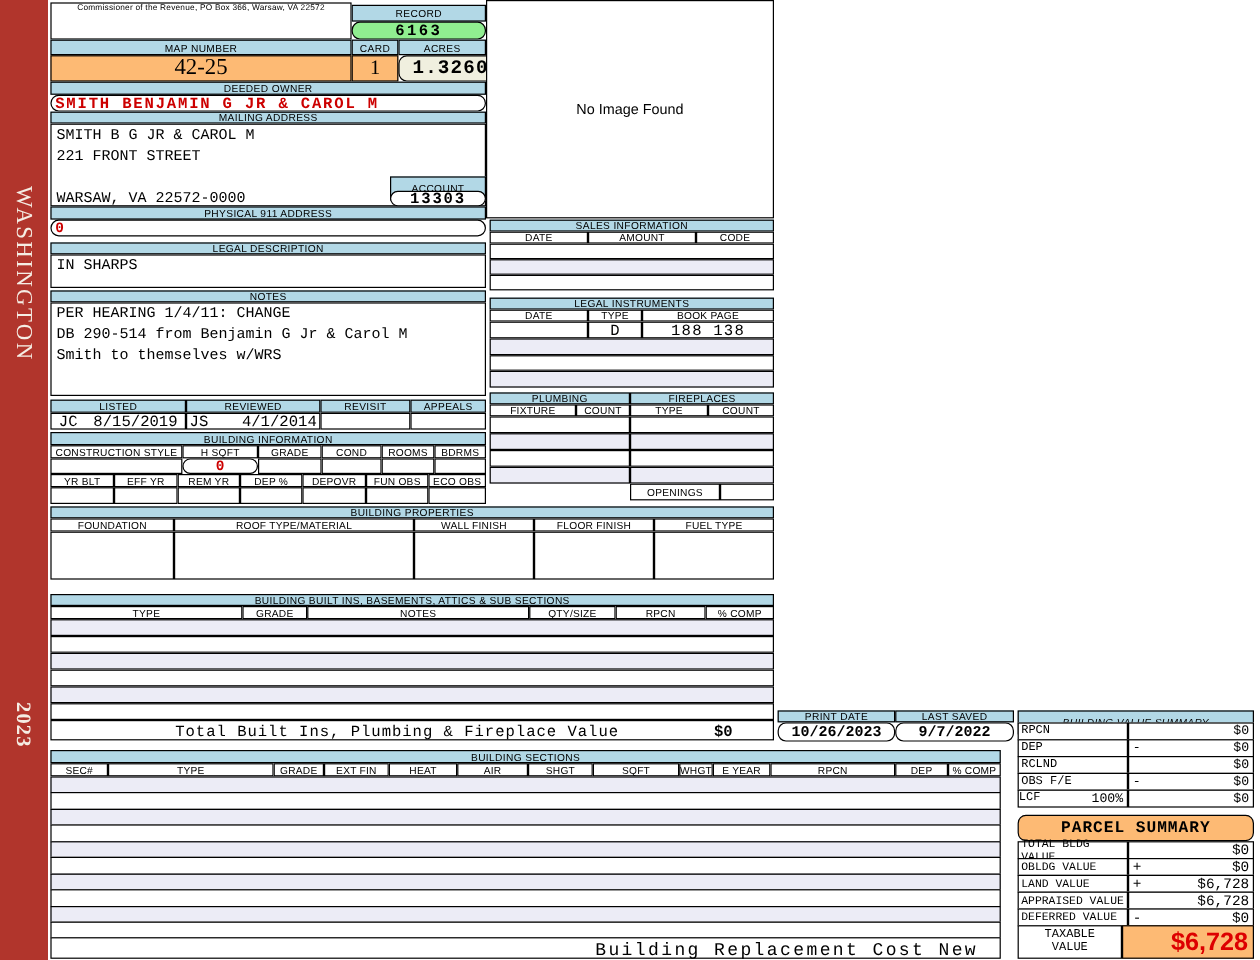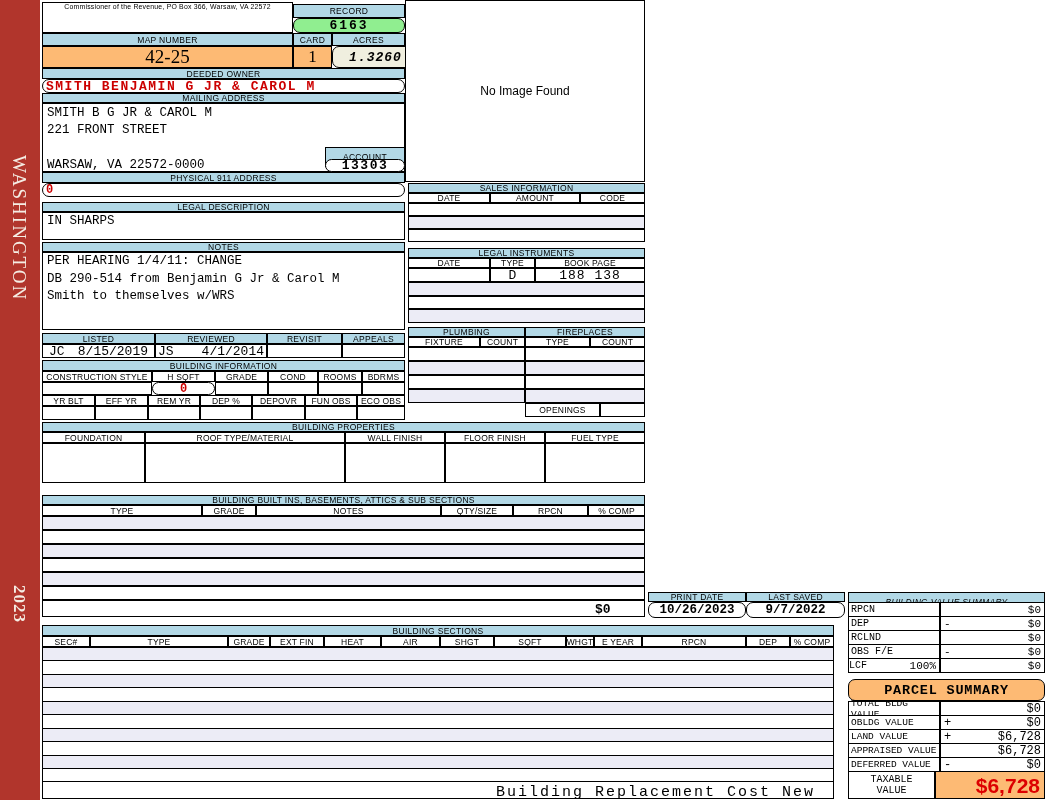--- a/index.html
+++ b/index.html
@@ -37,21 +37,21 @@
     <div style="font-size:6.9px;text-align:center;letter-spacing:.2px;">Commissioner of the Revenue, PO Box 366, Warsaw, VA 22572</div>
   </div>
   <div class="abs bar" style="left:293px;top:4px;width:112px;height:14px;">RECORD</div>
   <div class="abs cell green center mono bold" style="left:293px;top:18px;width:112px;height:15px;font-size:13px;letter-spacing:2px;">6163</div>
 
   <div class="abs bar" style="left:42px;top:33px;width:251px;height:13px;">MAP NUMBER</div>
   <div class="abs bar" style="left:293px;top:33px;width:39px;height:13px;">CARD</div>
   <div class="abs bar" style="left:332px;top:33px;width:73px;height:13px;">ACRES</div>
   <div class="abs cell yellow center serif" style="left:42px;top:46px;width:251px;height:22px;font-size:19px;">42-25</div>
   <div class="abs cell yellow center serif" style="left:293px;top:46px;width:39px;height:22px;font-size:17px;">1</div>
-  <div class="abs cell cream center mono bold" style="left:332px;top:46px;width:87px;height:22px;font-size:13px;letter-spacing:1px;font-style:italic;">1.3260</div>
+  <div class="abs cell cream center mono bold" style="left:332px;top:46px;width:87px;height:22px;font-size:16px;letter-spacing:1px;">1.3260</div>
 
   <div class="abs bar" style="left:42px;top:68px;width:363px;height:11px;">DEEDED OWNER</div>
   <div class="abs cell vcenter mono bold red" style="left:42px;top:79px;width:363px;height:14px;font-size:13px;letter-spacing:1.5px;padding-left:3px;">SMITH BENJAMIN G JR &amp; CAROL M</div>
 
   <div class="abs bar" style="left:42px;top:93px;width:363px;height:10px;">MAILING ADDRESS</div>
   <div class="abs cell" style="left:42px;top:103px;width:363px;height:69px;">
     <div class="abs mono" style="left:4px;top:2px;font-size:12.5px;">SMITH B G JR &amp; CAROL M</div>
     <div class="abs mono" style="left:4px;top:19px;font-size:12.5px;">221 FRONT STREET</div>
     <div class="abs mono" style="left:4px;top:54px;font-size:12.5px;">WARSAW, VA 22572-0000</div>
   </div>
@@ -173,20 +173,21 @@
   <div class="abs colh" style="left:441px;top:505px;width:72px;height:11px;">QTY/SIZE</div>
   <div class="abs colh" style="left:513px;top:505px;width:75px;height:11px;">RPCN</div>
   <div class="abs colh" style="left:588px;top:505px;width:57px;height:11px;">% COMP</div>
   <div class="abs cell lav" style="left:42px;top:516px;width:603px;height:14px;"></div>
   <div class="abs cell" style="left:42px;top:530px;width:603px;height:14px;"></div>
   <div class="abs cell lav" style="left:42px;top:544px;width:603px;height:14px;"></div>
   <div class="abs cell" style="left:42px;top:558px;width:603px;height:14px;"></div>
   <div class="abs cell lav" style="left:42px;top:572px;width:603px;height:14px;"></div>
   <div class="abs cell" style="left:42px;top:586px;width:603px;height:14px;"></div>
   <div class="abs cell" style="left:42px;top:600px;width:603px;height:17px;">
+    <span class="abs mono" style="left:103px;top:1px;font-size:13px;letter-spacing:.8px;">Total Built Ins, Plumbing &amp; Fireplace Value</span>
     <span class="abs mono bold" style="left:552px;top:1px;font-size:13px;">$0</span>
   </div>
 
   <div class="abs bar" style="left:648px;top:592px;width:98px;height:10px;">PRINT DATE</div>
   <div class="abs bar" style="left:746px;top:592px;width:99px;height:10px;">LAST SAVED</div>
   <div class="abs cell center mono bold" style="left:648px;top:602px;width:98px;height:16px;font-size:12.5px;">10/26/2023</div>
   <div class="abs cell center mono bold" style="left:746px;top:602px;width:99px;height:16px;font-size:12.5px;">9/7/2022</div>
 
   <div class="abs bar" style="left:848px;top:592px;width:197px;height:20px;font-style:italic;">BUILDING VALUE SUMMARY</div>
   <div class="abs cell vcenter mono" style="left:848px;top:602px;width:92px;height:15px;font-size:10px;padding-left:2px;">RPCN</div>

